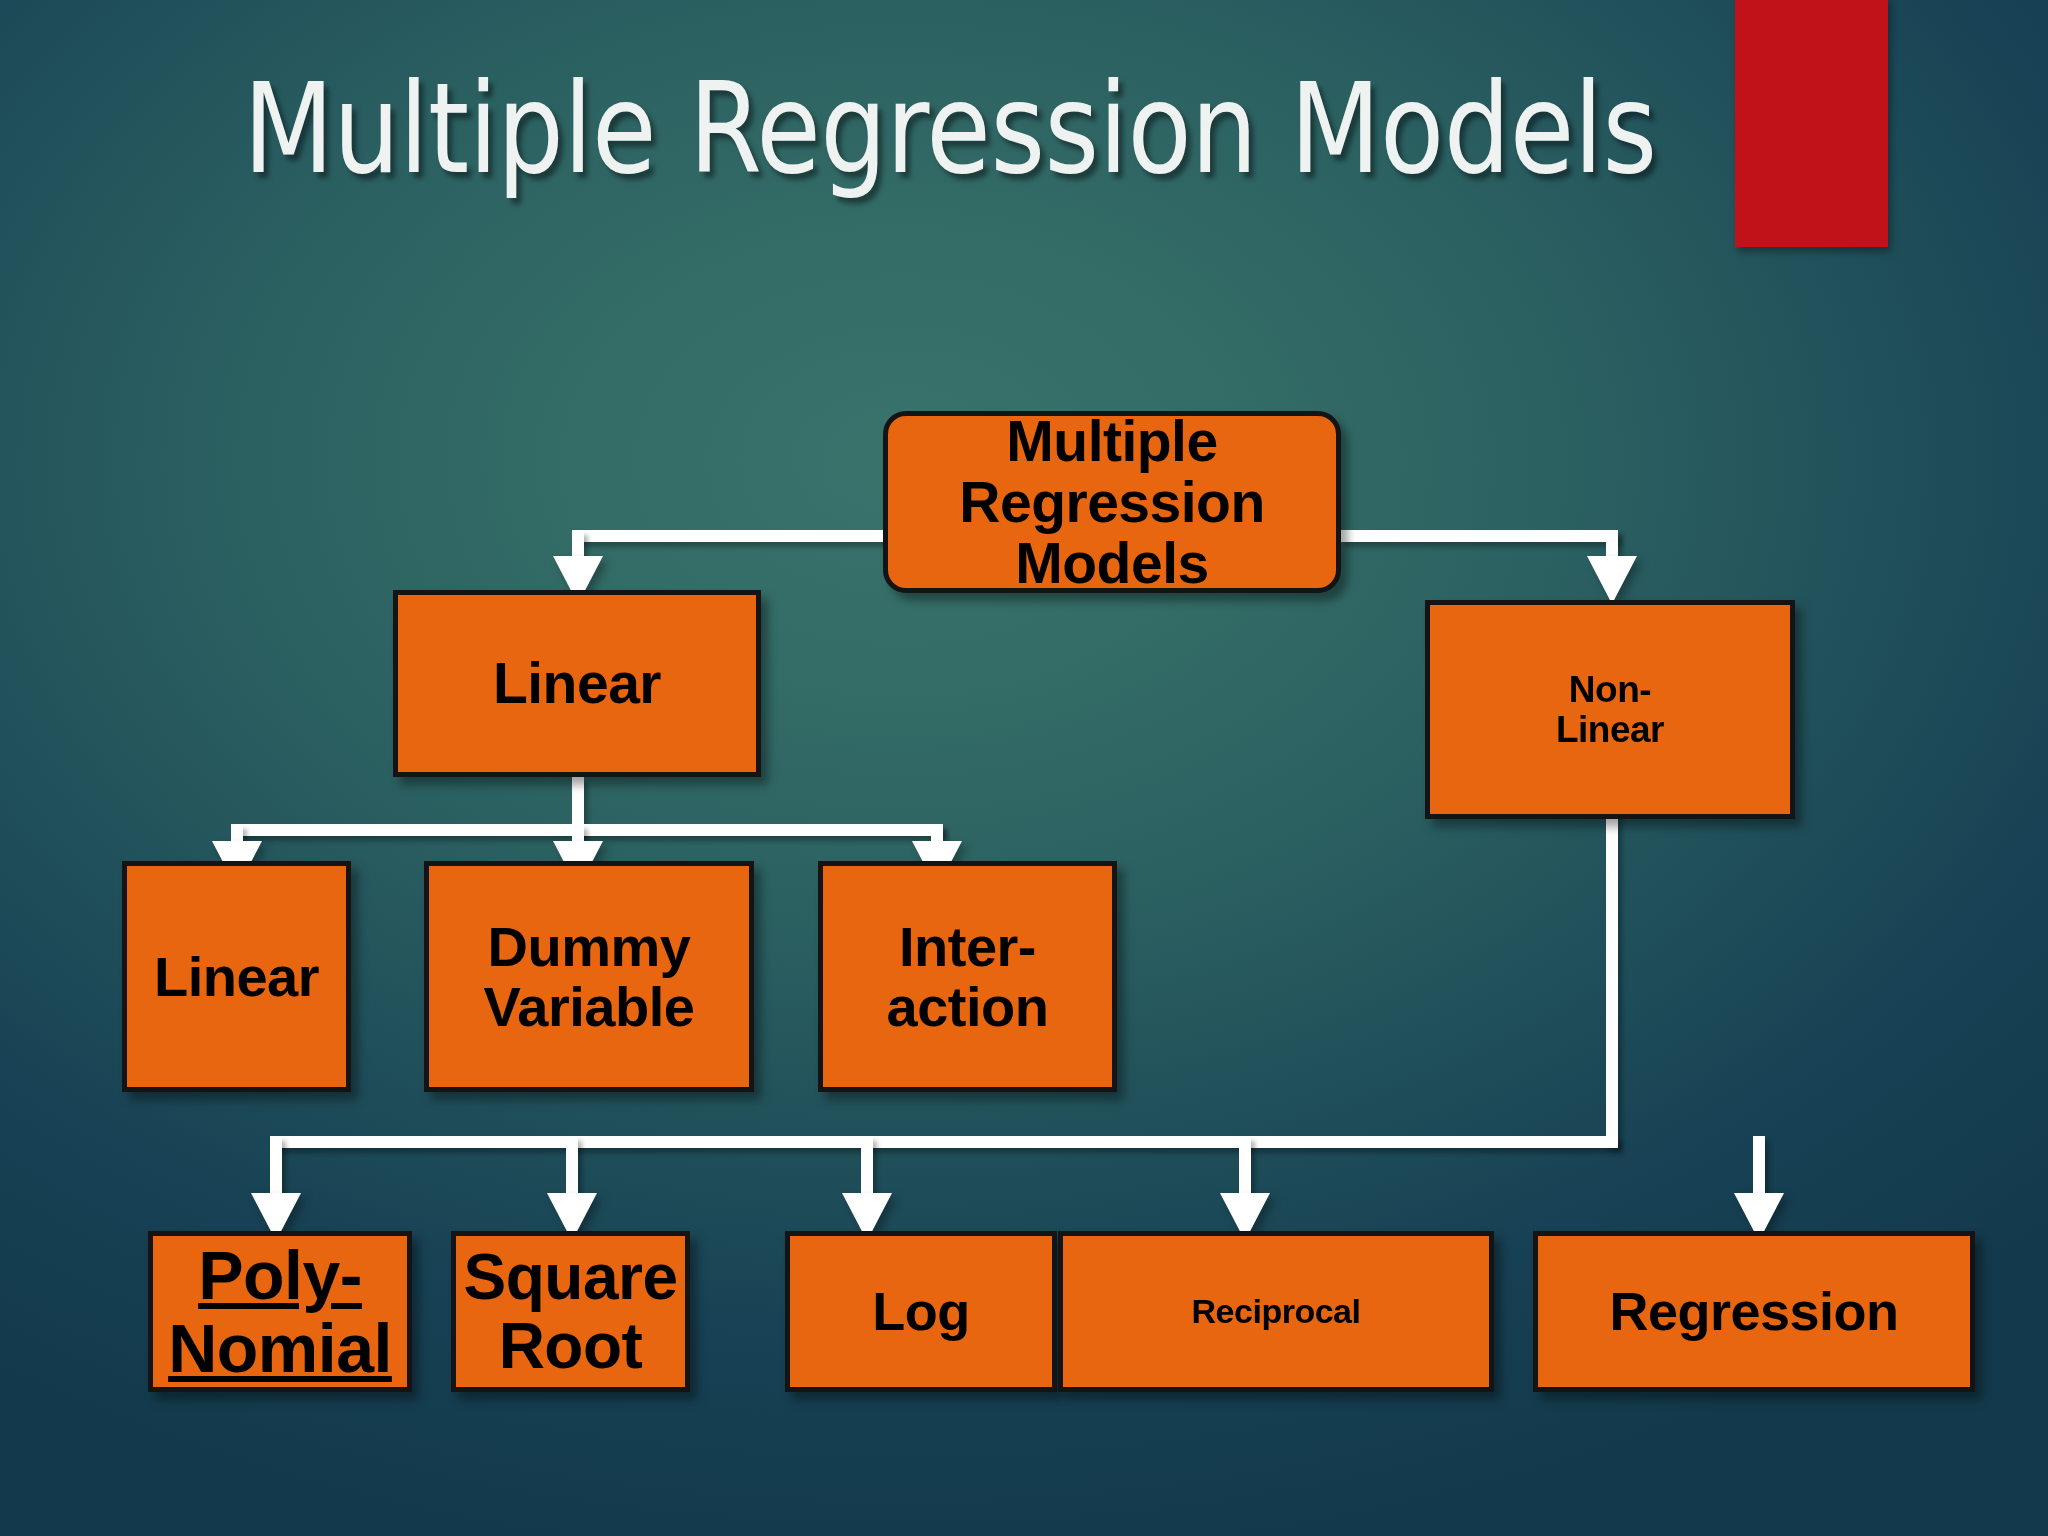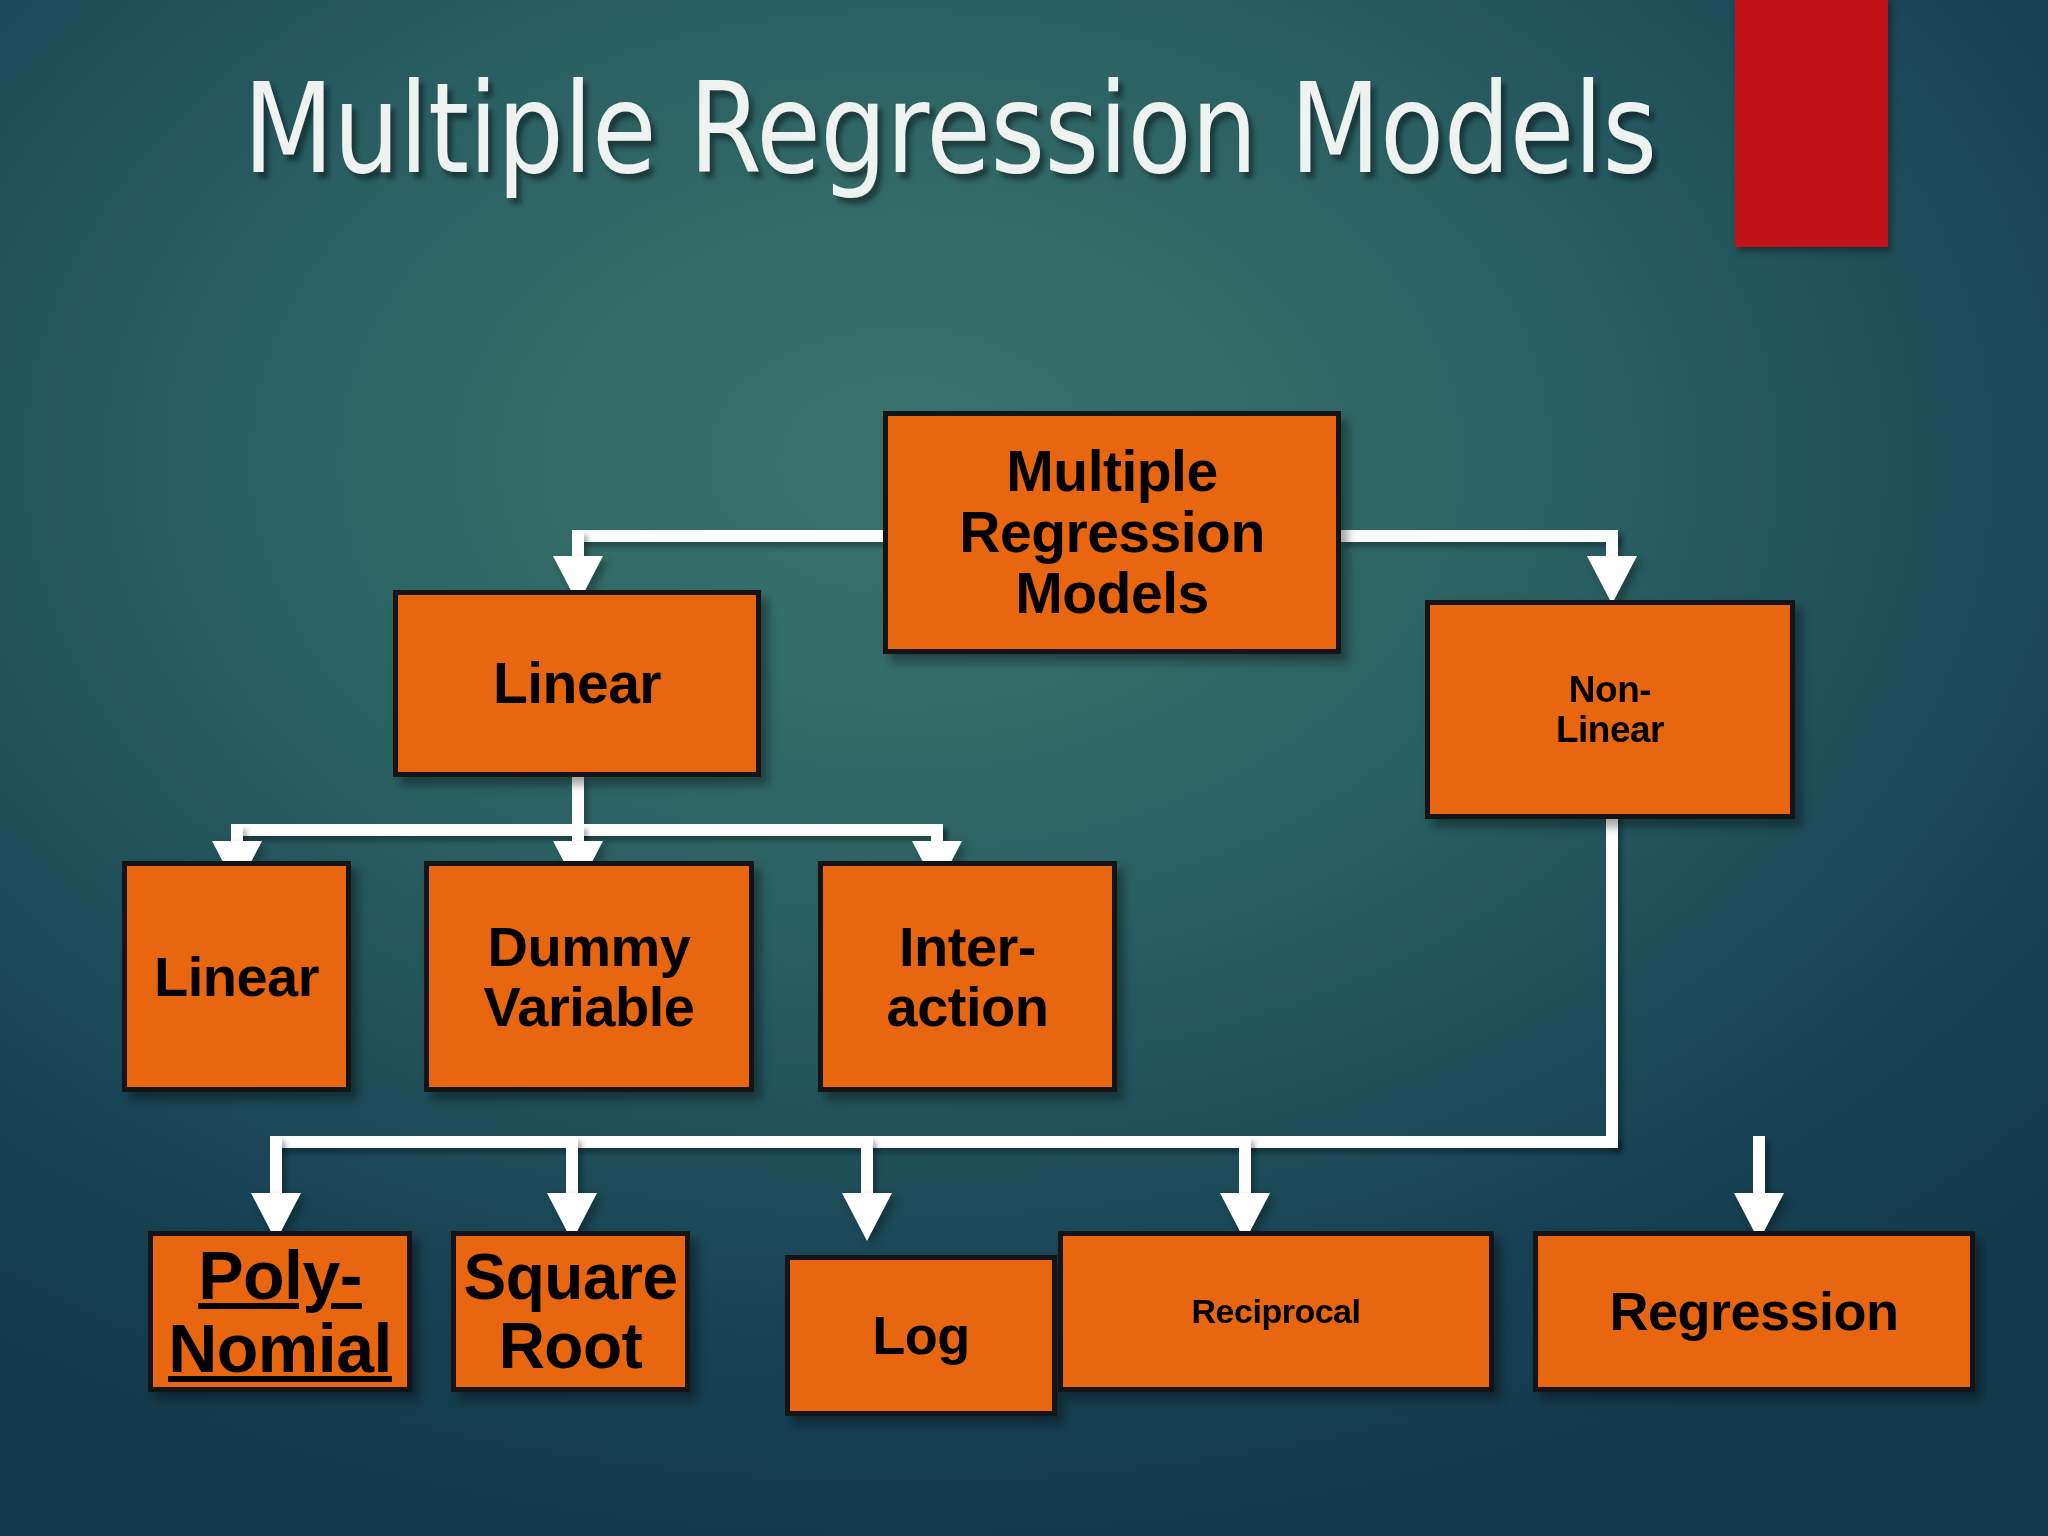--- a/index.html
+++ b/index.html
@@ -133,21 +133,21 @@
 
   <div class="conn-v" style="left:861px; top:1136px; width:12px; height:68px;"></div>
   <div class="arrow" style="left:842px; top:1193px;"></div>
 
   <div class="conn-v" style="left:1239px; top:1136px; width:12px; height:68px;"></div>
   <div class="arrow" style="left:1220px; top:1193px;"></div>
 
   <div class="conn-v" style="left:1753px; top:1136px; width:12px; height:68px;"></div>
   <div class="arrow" style="left:1734px; top:1193px;"></div>
 
-  <div class="box" style="left:883px; top:411px; width:458px; height:243px; font-size:57px;">Multiple
+  <div class="box" style="left:883px; top:411px; width:458px; height:182px; font-size:57px;border-radius:23px;">Multiple
 Regression
 Models</div>
 
   <div class="box" style="left:393px; top:590px; width:368px; height:187px; font-size:57px;">Linear</div>
 
   <div class="box" style="left:1425px; top:588px; width:370px; height:219px; font-size:37px;margin-top:12px;">Non-
 Linear</div>
 
   <div class="box" style="left:122px; top:861px; width:229px; height:231px; font-size:56px;">Linear</div>
 
@@ -156,19 +156,19 @@
 
   <div class="box" style="left:818px; top:861px; width:299px; height:231px; font-size:56px;">Inter-
 action</div>
 
   <div class="box" style="left:148px; top:1231px; width:264px; height:161px; font-size:68px;text-decoration:underline;">Poly-
 Nomial</div>
 
   <div class="box" style="left:451px; top:1231px; width:239px; height:161px; font-size:64px;">Square
 Root</div>
 
-  <div class="box" style="left:785px; top:1231px; width:272px; height:161px; font-size:54px;margin-top:24px;">Log</div>
+  <div class="box" style="left:785px; top:1231px; width:272px; height:161px; font-size:54px;">Log</div>
 
   <div class="box" style="left:1058px; top:1231px; width:436px; height:161px; font-size:34px;">Reciprocal</div>
 
   <div class="box" style="left:1533px; top:1231px; width:442px; height:161px; font-size:54px;">Regression</div>
 
 </div>
 
 </body></html>

